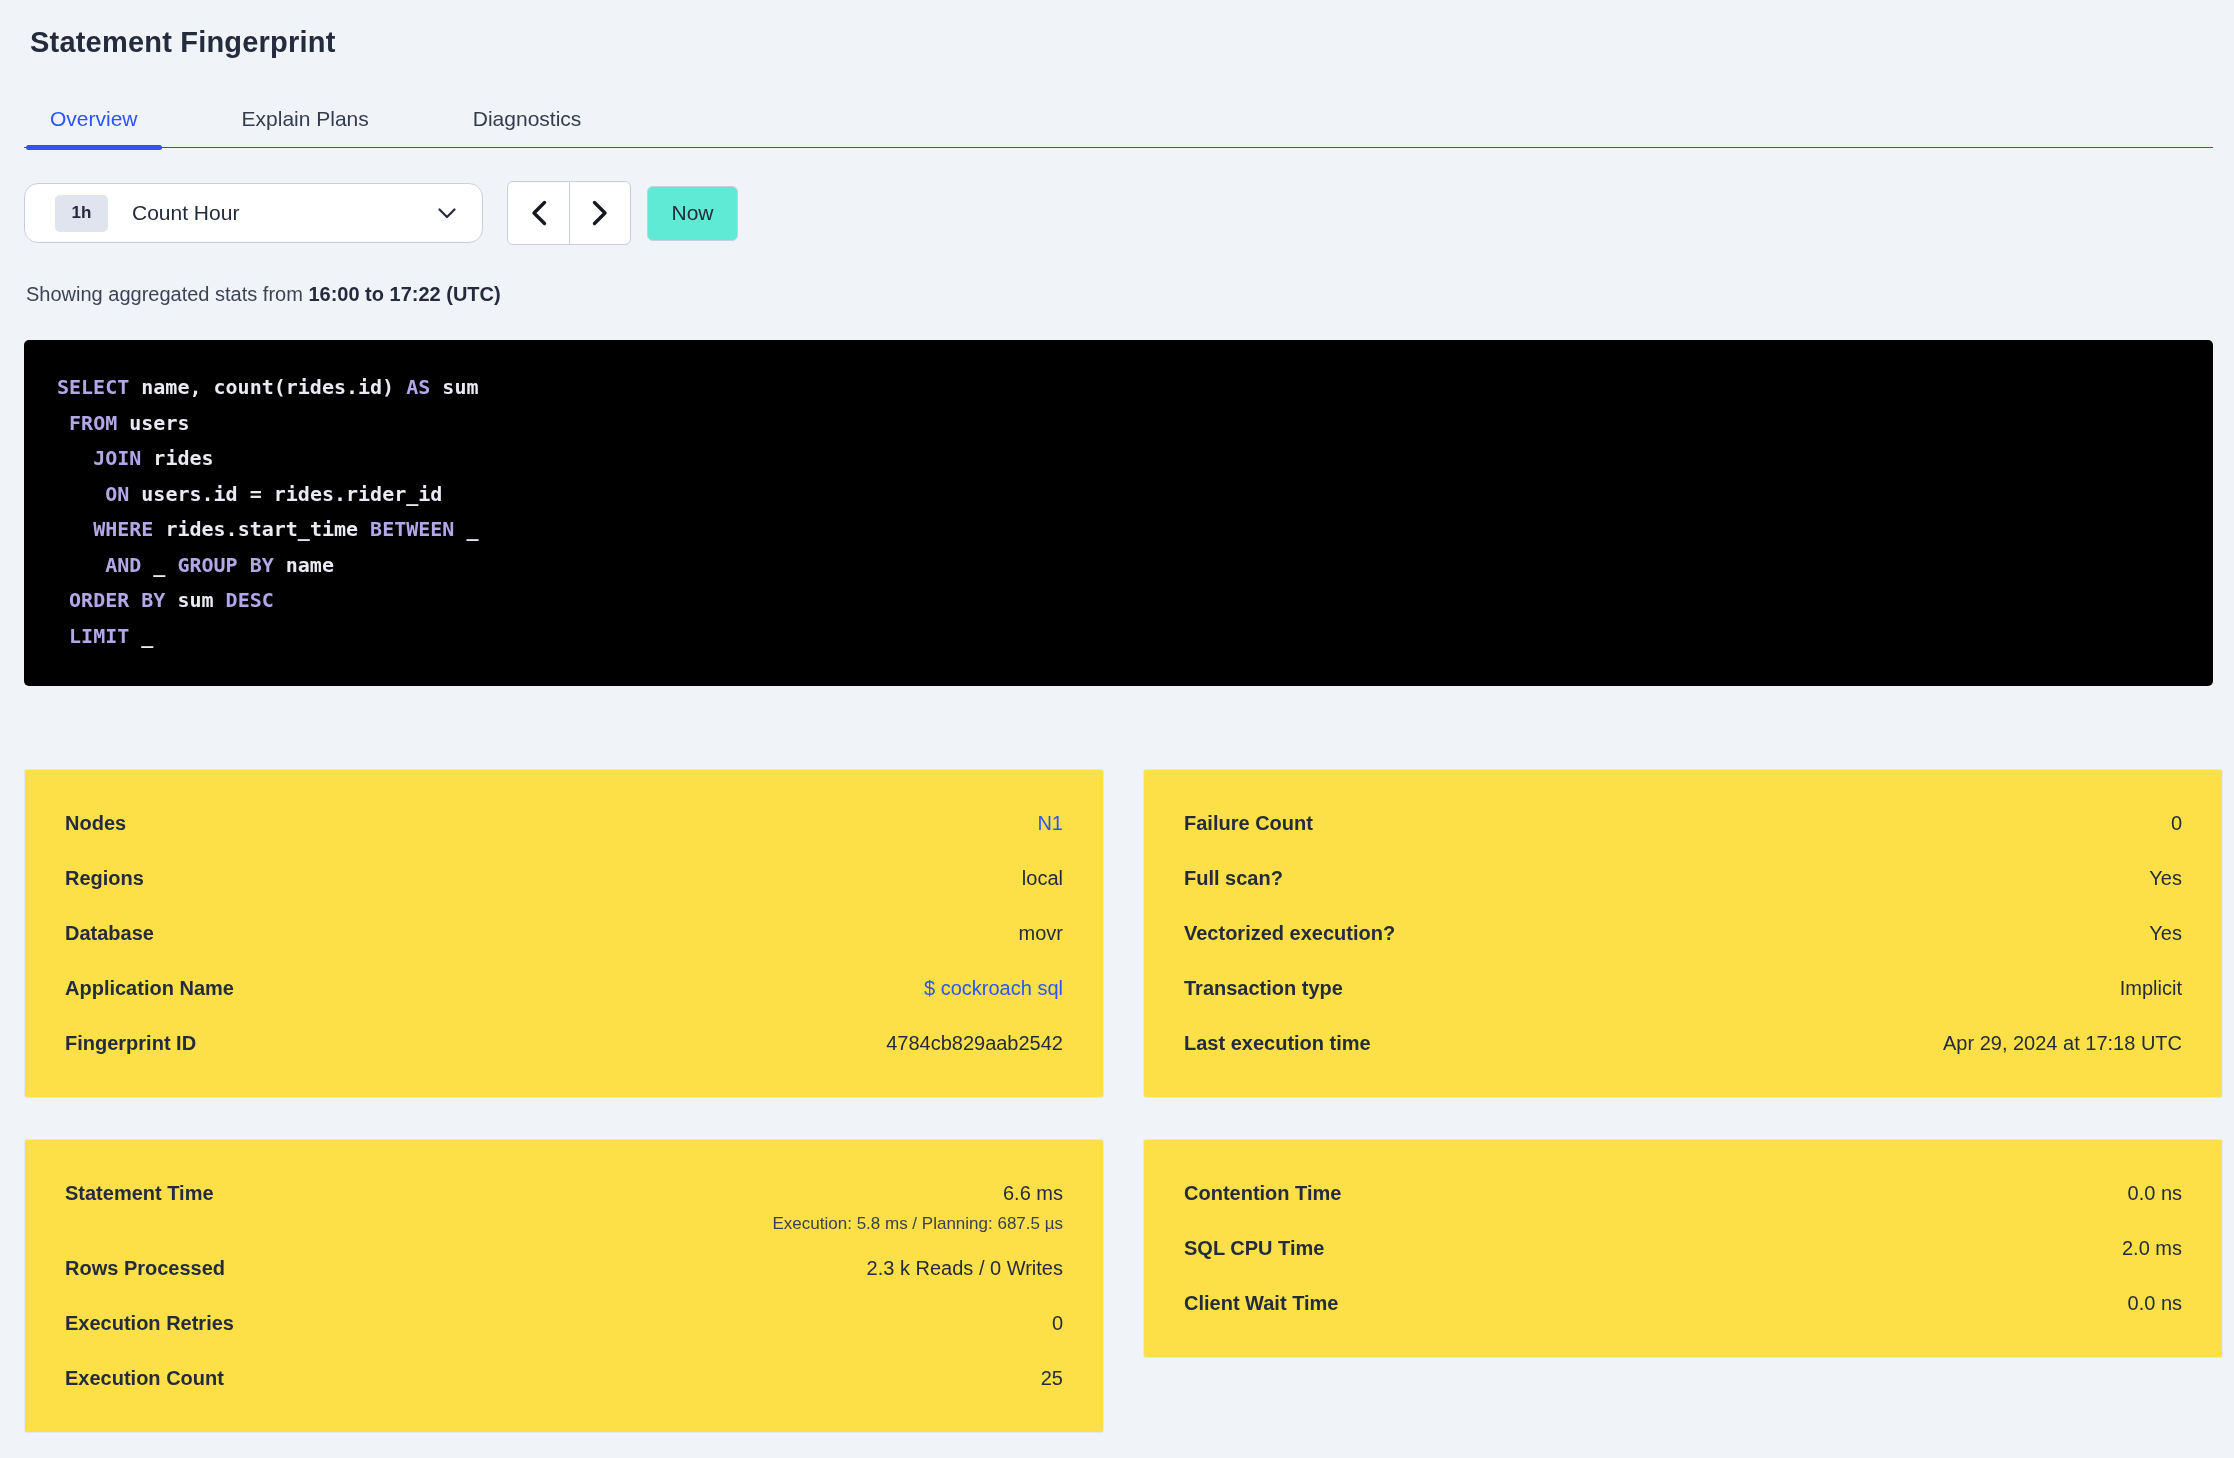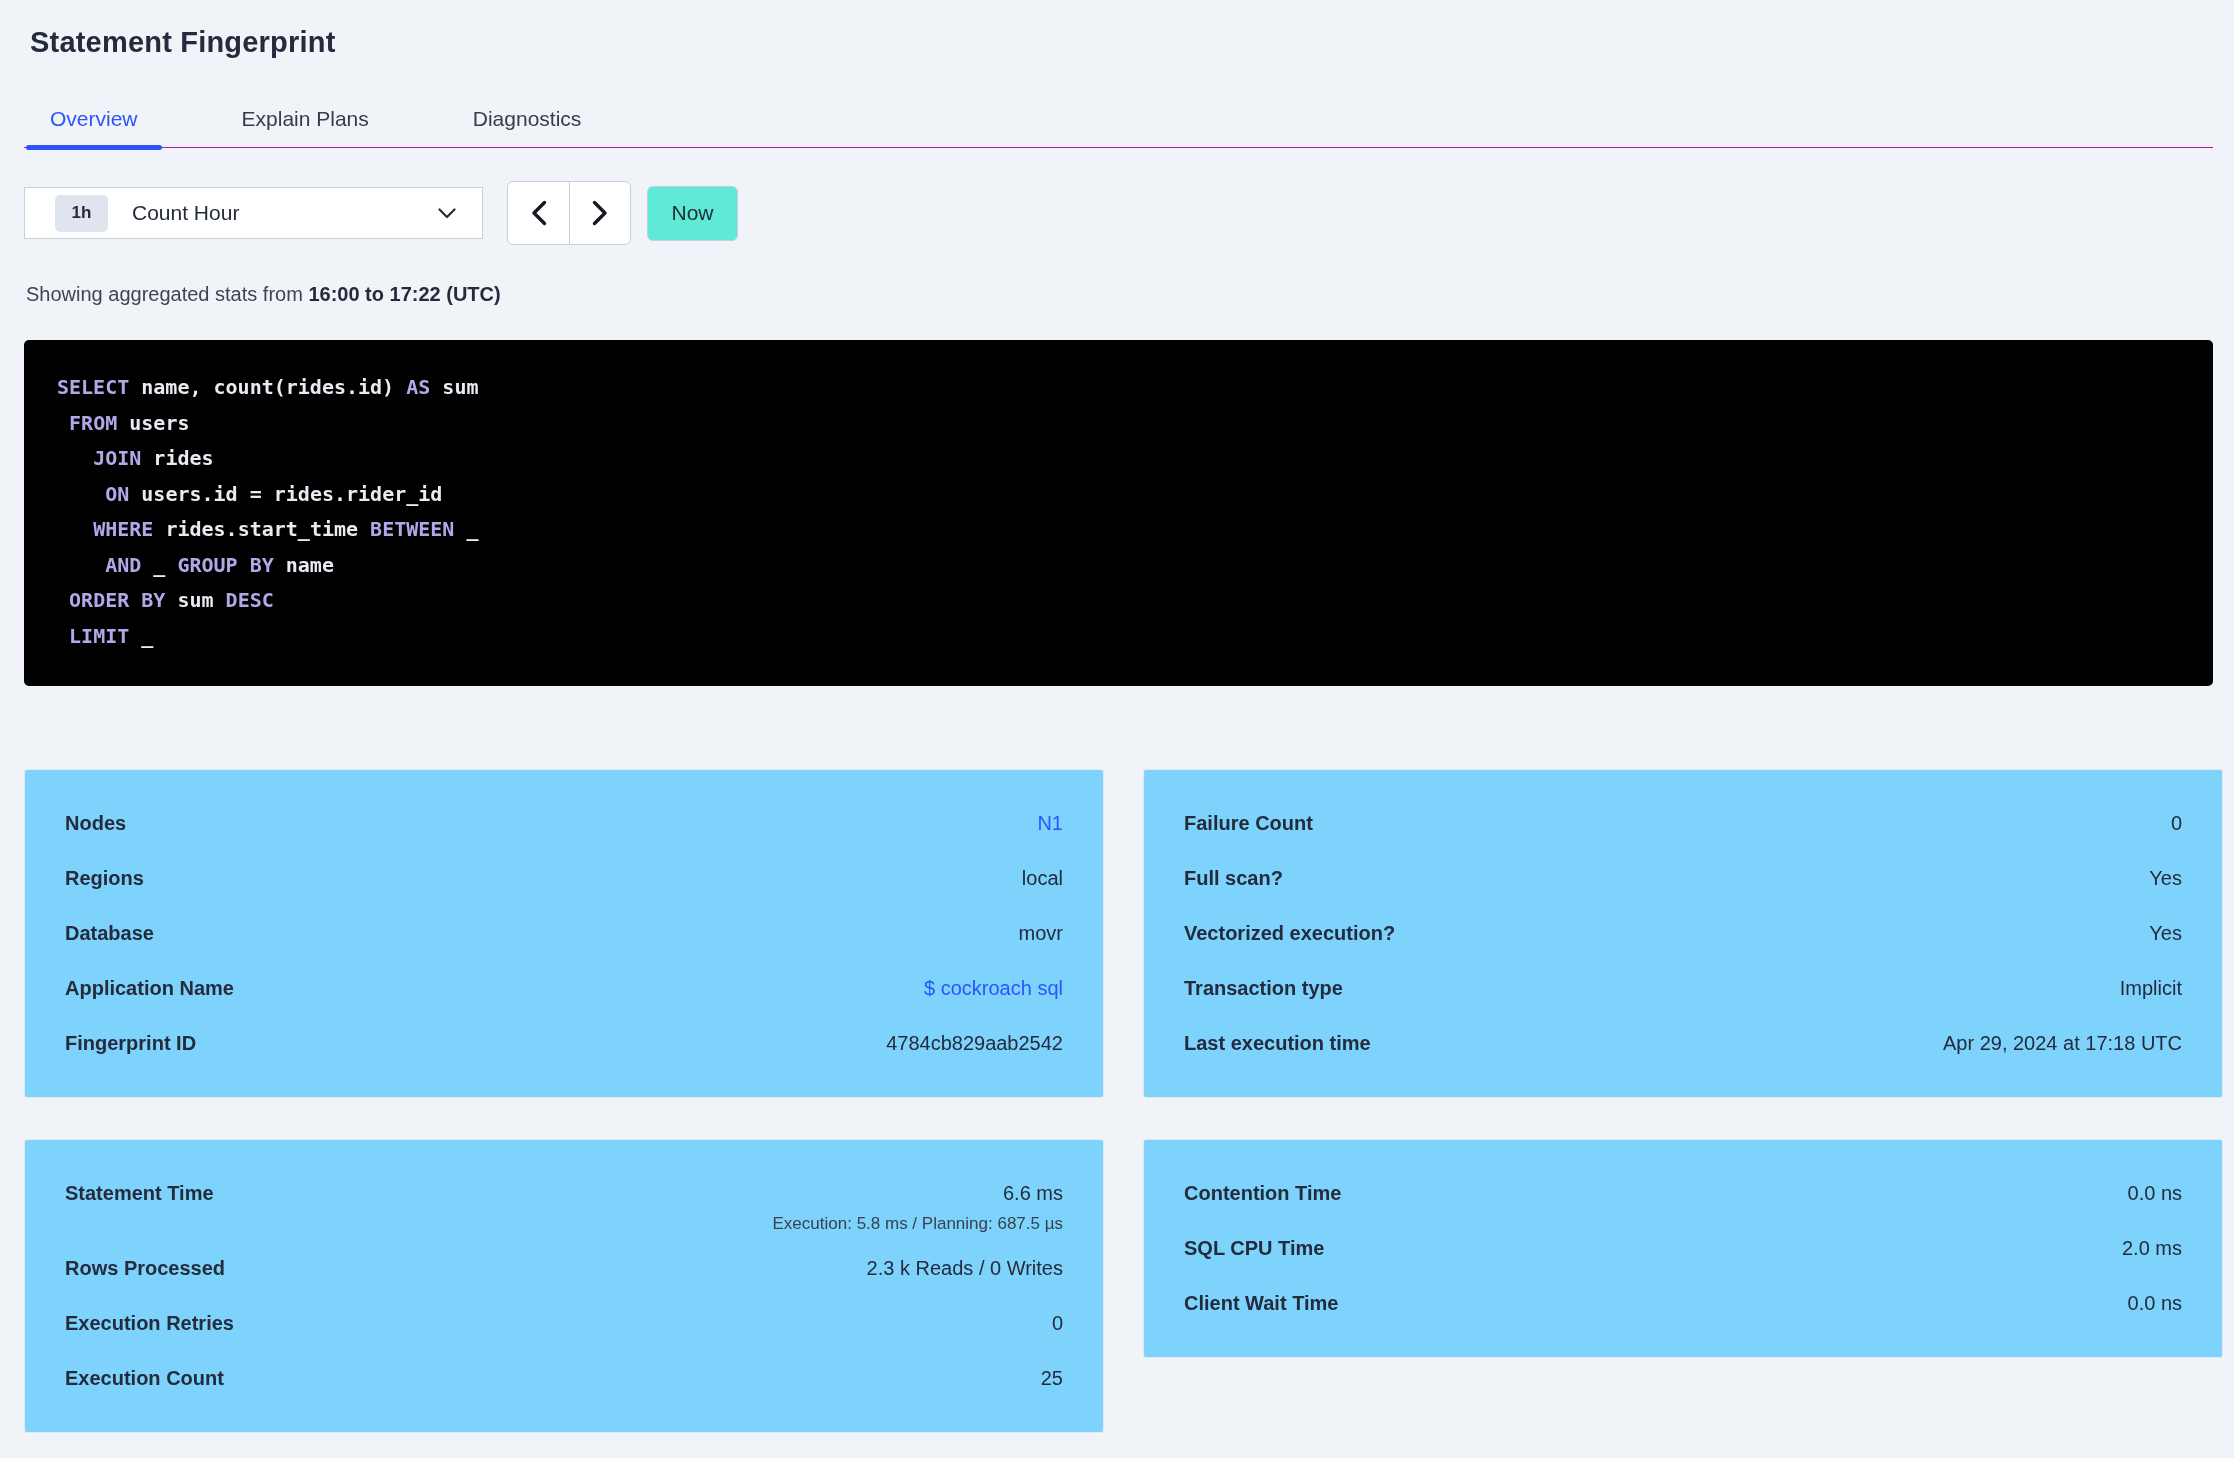--- a/index.html
+++ b/index.html
@@ -28,22 +28,22 @@
   }
   .tab.active { color:#2b55fb; }
   .tab.active::after {
     content:""; position:absolute; left:0; right:0; bottom:-3px;
     height:5px; border-radius:3px; background:#2b55fb;
   }
 
   
   .toolbar { display:flex; align-items:center; margin-top:33px; }
   .range-select {
-    width:459px; height:52px; background:#fff;
-    border:1px solid #c9cedf; border-radius:0;
+    width:459px; height:60px; background:#fff;
+    border:1px solid #c9cedf; border-radius:14px;
     display:flex; align-items:center; padding:0 26px 0 30px; cursor:pointer;
   }
   .range-badge {
     width:53px; height:37px; margin-right:24px;
     background:#e0e4ef; border-radius:5px;
     display:flex; align-items:center; justify-content:center;
     font-size:17px; font-weight:700; color:#242b3c;
   }
   .range-label { flex:1; font-size:21px; color:#242b3c; }
   .arrow-group {
@@ -79,21 +79,21 @@
   .sql-pre .pl { color:#e9eaf2; }
 
   
   .cards {
     display:grid; grid-template-columns:1080px 1080px; column-gap:39px;
     align-items:start;
   }
   .cards.row1 { margin-top:83px; }
   .cards.row2 { margin-top:41px; }
   .card {
-    background:#7dd3fc; border:1px solid #e3e7ef; border-radius:3px;
+    background:#fde047; border:1px solid #e3e7ef; border-radius:3px;
     padding:26px 40px;
   }
   .card.tall { min-height:328px; }
   .stat-row {
     display:flex; justify-content:space-between; align-items:center;
     min-height:55px;
   }
   .stat-label { font-size:20px; font-weight:700; color:#242b3c; padding-right:30px; white-space:nowrap; }
   .stat-value { font-size:20px; font-weight:400; color:#242b3c; text-align:right; }
   .stat-value.link { color:#2b55fb; cursor:pointer; }

